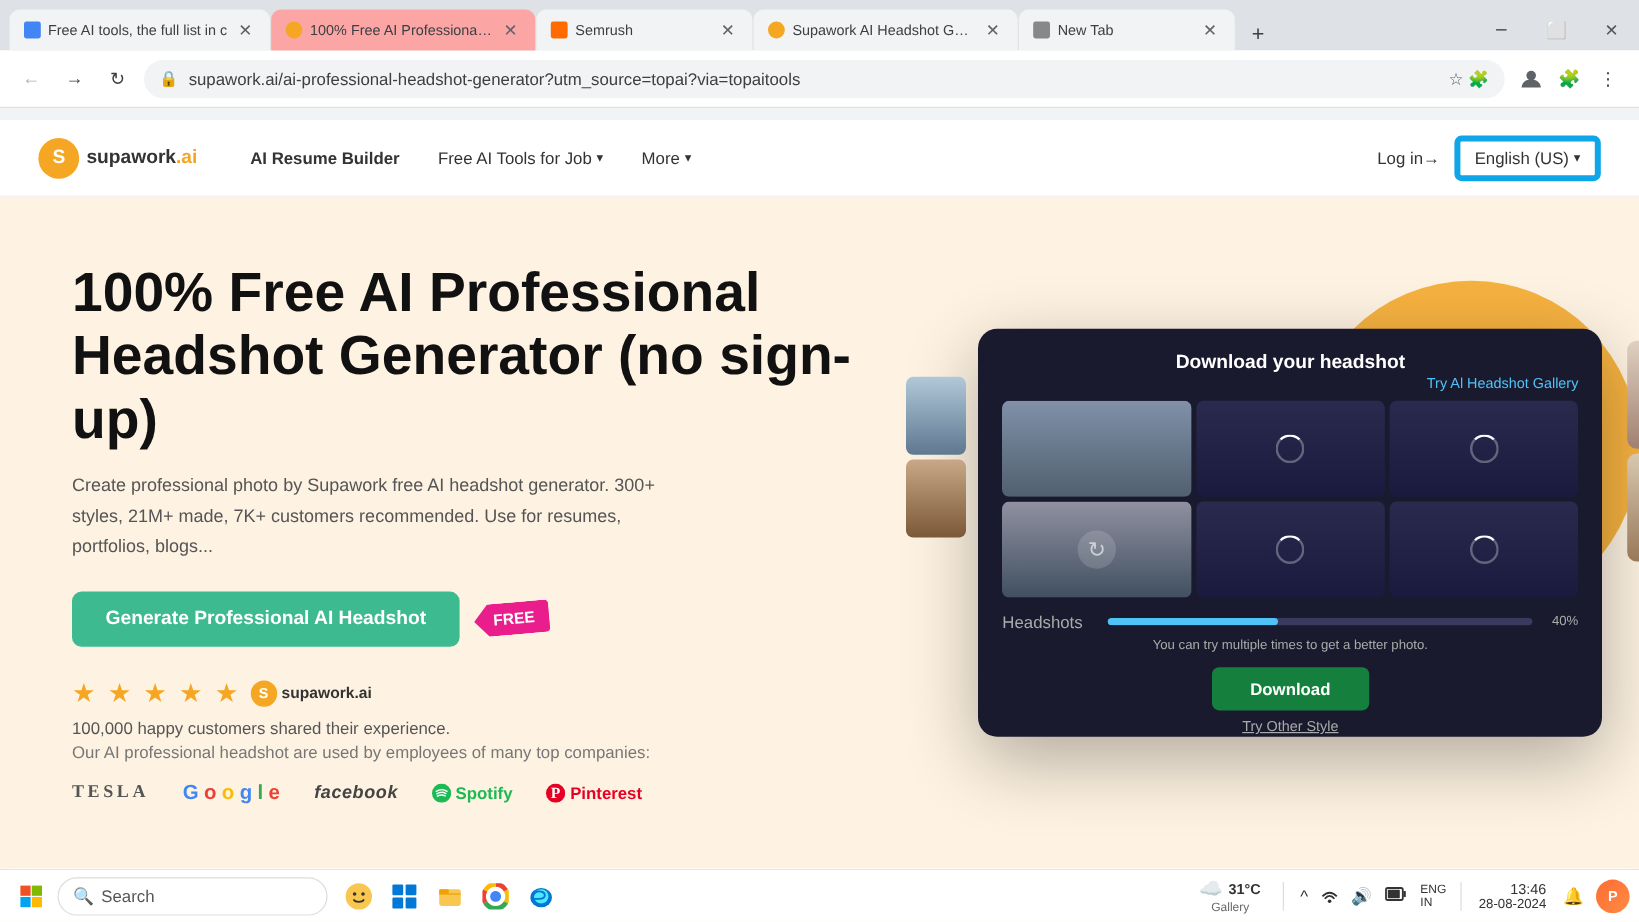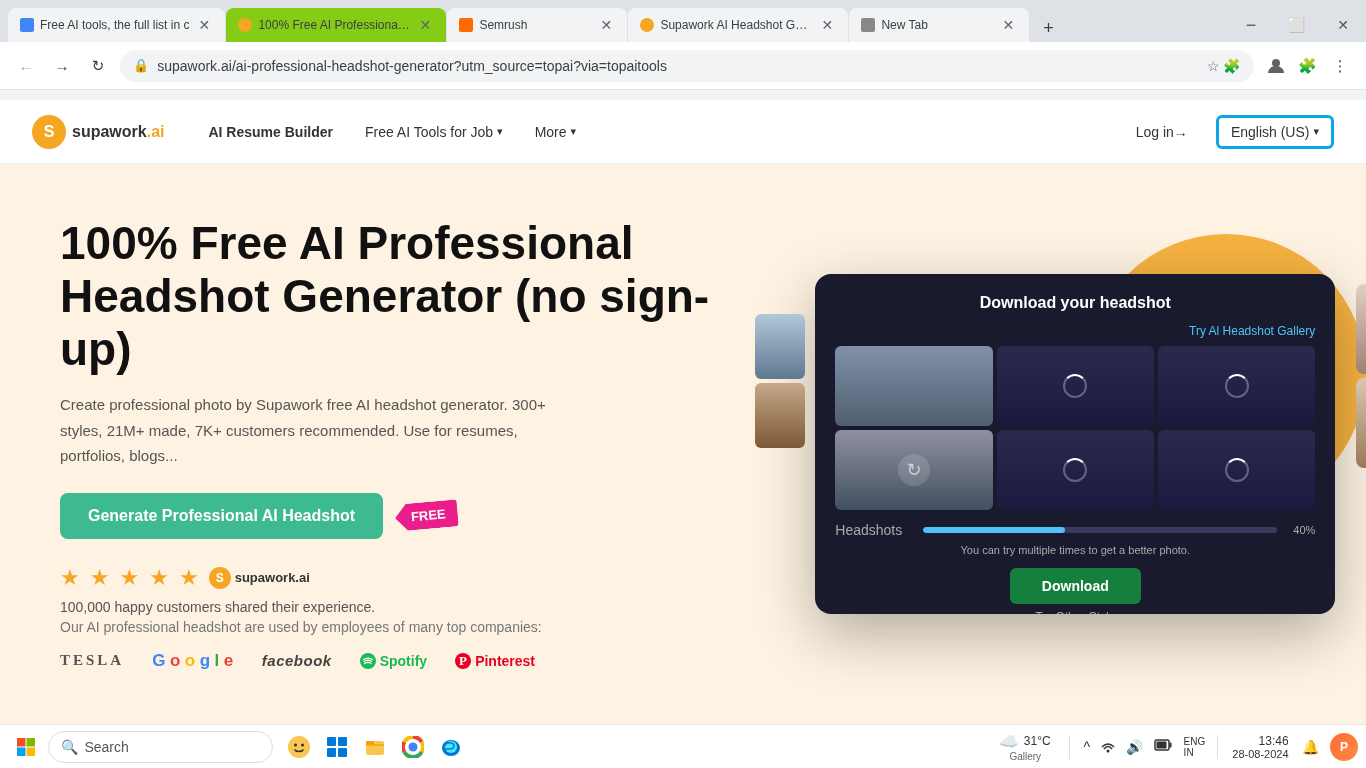--- a/index.html
+++ b/index.html
@@ -2,21 +2,21 @@
 <html><head>
   <meta charset="utf-8">
   <style>
     * { margin: 0; padding: 0; box-sizing: border-box; }
     body { font-family: -apple-system, BlinkMacSystemFont, 'Segoe UI', Arial, sans-serif; width: 1366px; height: 768px; overflow: hidden; background: #fff; }
 
     
     .browser-chrome { background: #f1f3f4; height: 100px; display: flex; flex-direction: column; }
     .tab-bar { display: flex; align-items: flex-end; padding: 8px 0 0 8px; height: 42px; background: #dee1e6; gap: 1px; }
     .tab { display: flex; align-items: center; padding: 0 12px; height: 34px; background: #f1f3f4; border-radius: 8px 8px 0 0; font-size: 12px; color: #3c4043; max-width: 220px; min-width: 180px; gap: 6px; position: relative; cursor: pointer; }
-    .tab.active { background: #84cc16; }
+    .tab.active { background: #fca5a5; }
     .tab-favicon { width: 14px; height: 14px; border-radius: 2px; display: inline-block; }
     .tab-title { flex: 1; overflow: hidden; text-overflow: ellipsis; white-space: nowrap; font-size: 12px; }
     .tab-close { font-size: 14px; color: #5f6368; cursor: pointer; line-height: 1; padding: 2px; border-radius: 50%; width: 18px; height: 18px; display: flex; align-items: center; justify-content: center; }
     .new-tab-btn { width: 28px; height: 28px; display: flex; align-items: center; justify-content: center; border-radius: 50%; cursor: pointer; font-size: 18px; color: #3c4043; margin-left: 4px; }
     
     .nav-bar { display: flex; align-items: center; padding: 4px 12px; height: 48px; background: #fff; gap: 8px; border-bottom: 1px solid #e0e0e0; }
     .nav-btn { width: 28px; height: 28px; border-radius: 50%; display: flex; align-items: center; justify-content: center; cursor: pointer; color: #3c4043; font-size: 15px; }
     .nav-btn.disabled { color: #b0b0b0; cursor: default; }
     .address-bar { flex: 1; height: 32px; background: #f1f3f4; border-radius: 16px; display: flex; align-items: center; padding: 0 12px; gap: 8px; cursor: text; border: 1px solid transparent; }
     .address-text { font-size: 14px; color: #3c4043; flex: 1; overflow: hidden; text-overflow: ellipsis; white-space: nowrap; }
@@ -33,21 +33,21 @@
     .logo { display: flex; align-items: center; gap: 6px; text-decoration: none; }
     .logo-circle { width: 34px; height: 34px; border-radius: 50%; background: #f5a623; display: flex; align-items: center; justify-content: center; }
     .logo-s { color: #fff; font-weight: 800; font-size: 16px; }
     .logo-text { font-size: 16px; font-weight: 700; color: #333; }
     .logo-text span { color: #f5a623; }
     .nav-links { display: flex; gap: 8px; align-items: flex-start; flex: 1; }
     .nav-link { font-size: 14px; color: #333; text-decoration: none; padding: 6px 12px; border-radius: 6px; display: flex; align-items: center; gap: 4px; cursor: pointer; white-space: nowrap; }
     .nav-link-active { font-weight: 600; }
     .nav-right { display: flex; gap: 12px; align-items: center; margin-left: auto; }
     .login-btn { font-size: 14px; color: #333; cursor: pointer; display: flex; align-items: center; gap: 4px; }
-    .lang-btn { font-size: 14px; color: #333; cursor: pointer; border: 3px solid #0ea5e9; padding: 6px 12px; border-radius: 6px; display: flex; align-items: center; gap: 4px; margin-left: 16px; }
+    .lang-btn { font-size: 14px; color: #333; cursor: pointer; border: 5px solid #0ea5e9; padding: 6px 12px; border-radius: 6px; display: flex; align-items: center; gap: 4px; }
 
     
     .hero { display: flex; align-items: center; padding: 56px 60px; gap: 40px; height: calc(768px - 100px - 44px - 64px); }
     .hero-left { flex: 0 0 55%; }
     .hero-title { font-size: 46px; font-weight: 900; color: #111; line-height: 1.15; margin-bottom: 16px; }
     .hero-desc { font-size: 15px; color: #555; line-height: 1.7; margin-bottom: 24px; max-width: 520px; }
     .hero-cta { display: flex; align-items: center; gap: 12px; margin-bottom: 24px; }
     .cta-btn { background: #3dba8f; color: #fff; border: none; padding: 14px 28px; border-radius: 8px; font-size: 16px; font-weight: 600; cursor: pointer; white-space: nowrap; }
     .stars-row { display: flex; align-items: center; gap: 10px; margin-bottom: 6px; }
     .star { color: #f5a623; font-size: 22px; }
@@ -62,21 +62,21 @@
     .tesla-logo { font-family: 'Times New Roman', serif; font-size: 15px; letter-spacing: 3px; text-transform: uppercase; font-weight: 700; }
     .google-logo { color: #4285f4; font-size: 17px; font-weight: 700; font-family: Arial; }
     .facebook-logo { color: #444; font-size: 15px; font-weight: 700; font-style: italic; }
     .spotify-logo { color: #1db954; font-size: 14px; font-weight: 700; display: flex; align-items: center; gap: 4px; }
     .pinterest-logo { color: #e60023; font-size: 14px; font-weight: 700; display: flex; align-items: center; gap: 4px; }
 
     
     .hero-right { flex: 0 0 45%; position: relative; }
     .orange-blob { width: 280px; height: 280px; background: #f5a623; border-radius: 50%; position: absolute; top: -40px; right: -20px; z-index: 0; opacity: 0.85; }
     .app-screenshot { width: 520px; height: 340px; background: #1a1a2e; border-radius: 16px; position: relative; z-index: 1; overflow: hidden; padding: 20px; box-shadow: 0 20px 60px rgba(0,0,0,0.3); }
-    .app-title { color: #fff; font-size: 16px; font-weight: 600; text-align: center; margin-bottom: 12px; }
+    .app-title { color: #fff; font-size: 16px; font-weight: 600; text-align: center; margin-bottom: 0; }
     .app-gallery-link { color: #4fc3f7; font-size: 12px; text-align: right; margin-bottom: 8px; cursor: pointer; display: block; }
     .headshot-grid { display: grid; grid-template-columns: 1fr 1fr 1fr; gap: 4px; margin-bottom: 12px; }
     .headshot-cell { border-radius: 6px; overflow: hidden; position: relative; background: #2a2a3e; height: 80px; }
     @keyframes spin { to { transform: rotate(360deg); } }
     .progress-bar-container { display: flex; align-items: center; gap: 8px; margin-bottom: 6px; }
     .progress-label { color: #aaa; font-size: 14px; flex: 0 0 80px; }
     .progress-track { flex: 1; height: 6px; background: #3a3a5e; border-radius: 3px; overflow: hidden; }
     .progress-fill { height: 100%; background: #4fc3f7; border-radius: 3px; }
     .progress-pct { color: #aaa; font-size: 11px; flex: 0 0 30px; text-align: right; }
     .progress-info { color: #aaa; font-size: 11px; text-align: center; margin-bottom: 12px; }
@@ -95,21 +95,21 @@
     .tb-icon { width: 36px; height: 36px; border-radius: 6px; display: flex; align-items: center; justify-content: center; cursor: pointer; font-size: 20px; }
     .taskbar-right { margin-left: auto; display: flex; align-items: center; gap: 6px; }
     .sys-icons { display: flex; gap: 2px; align-items: center; }
     .sys-icon { font-size: 14px; color: #333; padding: 4px; cursor: pointer; }
     .time-display { display: flex; flex-direction: column; align-items: flex-end; font-size: 11px; color: #333; padding: 0 4px; cursor: pointer; text-align: center; }
     .time-display .time { font-size: 12px; font-weight: 500; }
     .time-display .date { font-size: 11px; }
     .weather-widget { display: flex; flex-direction: column; align-items: center; font-size: 11px; color: #333; padding: 0 8px; }
     .weather-main { display: flex; align-items: center; gap: 4px; }
     .weather-icon { font-size: 16px; }
-    .weather-temp { font-size: 12px; font-weight: 400; }
+    .weather-temp { font-size: 12px; font-weight: 700; }
     .weather-desc { font-size: 10px; color: #666; }
     .notification-btn { font-size: 14px; padding: 4px; cursor: pointer; color: #333; }
     .taskbar-profile { width: 28px; height: 28px; border-radius: 50%; background: linear-gradient(135deg, #ff6b35, #ff8c42); display: flex; align-items: center; justify-content: center; color: #fff; font-size: 12px; font-weight: 700; cursor: pointer; }
     .eng-badge { font-size: 10px; color: #333; padding: 0 2px; }
     .taskbar-divider { width: 1px; height: 24px; background: #ddd; margin: 0 4px; }
     .p1 { background: linear-gradient(180deg, #b8d4e8 0%, #7a9fba 50%, #4a6f8a 100%); }
     .p-loading { background: linear-gradient(180deg, #2a2a4e 0%, #1a1a3e 100%); }
   </style>
 </head>
 <body>

